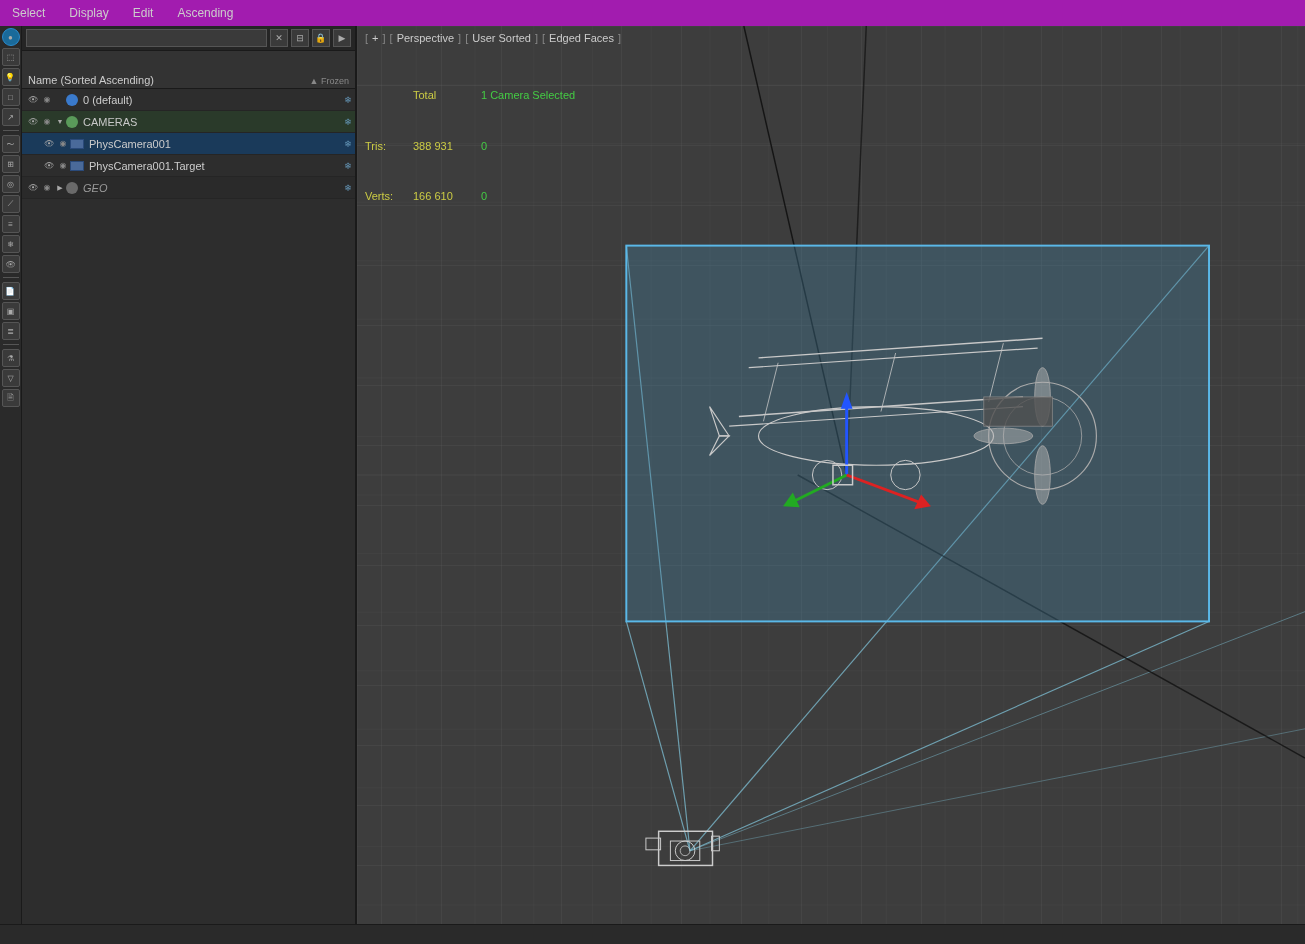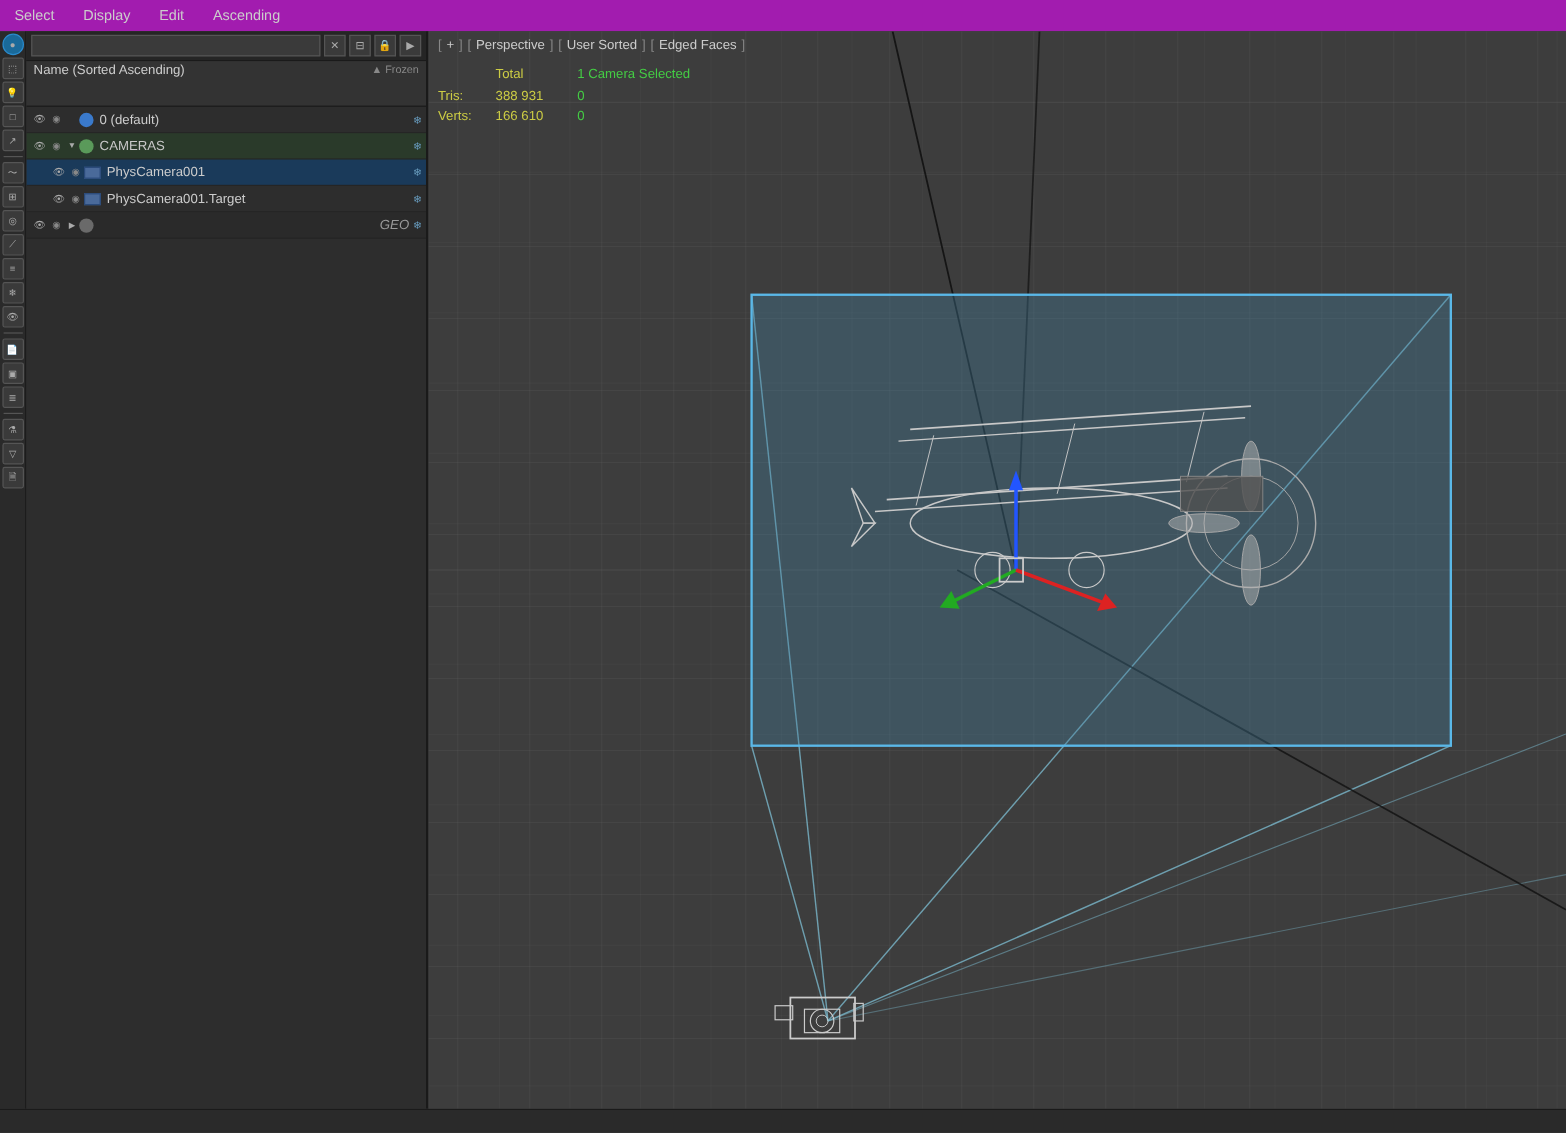--- a/index.html
+++ b/index.html
@@ -114,21 +114,21 @@
       align-items: center;
       justify-content: center;
       cursor: pointer;
       color: #aaa;
       font-size: 9px;
     }
 
     
     .column-header {
       display: flex;
-      align-items: flex-start;
+      align-items: flex-end;
       justify-content: space-between;
       padding: 2px 6px;
       background: #333;
       border-bottom: 1px solid #1a1a1a;
       font-size: 11px;
       color: #ccc;
       height: 38px;
     }
     .column-header-left { display: flex; align-items: center; gap: 4px; }
     .sort-arrow { color: #888; font-size: 9px; margin-left: 44px; }
@@ -180,21 +180,21 @@
     }
     .item-label {
       flex: 1;
       font-size: 11px;
       white-space: nowrap;
       overflow: hidden;
       text-overflow: ellipsis;
       padding-left: 2px;
     }
     .item-label.cameras-label { color: #c8c8c8; }
-    .item-label.geo-label { color: #9a9a9a; font-style: italic; text-align: right; }
+    .item-label.geo-label { color: #9a9a9a; font-style: italic; }
     .freeze-icon {
       width: 14px;
       height: 14px;
       display: flex;
       align-items: center;
       justify-content: center;
       color: #6699bb;
       font-size: 9px;
       flex-shrink: 0;
     }
@@ -238,21 +238,21 @@
     
     .stats-overlay {
       position: absolute;
       top: 28px;
       left: 8px;
       font-size: 11px;
       color: #cccc44;
       z-index: 10;
       line-height: 1.6;
     }
-    .stats-row { display: flex; gap: 8px; }
+    .stats-row { display: flex; gap: 8px; margin-top: 33px; }
     .stats-label { color: #cccc44; width: 40px; }
     .stats-total { color: #cccc44; width: 60px; }
     .stats-selected { color: #44cc44; }
 
     
     .viewport-grid {
       position: absolute;
       top: 0; left: 0; right: 0; bottom: 0;
       background-image:
         linear-gradient(rgba(100,100,100,0.2) 1px, transparent 1px),

